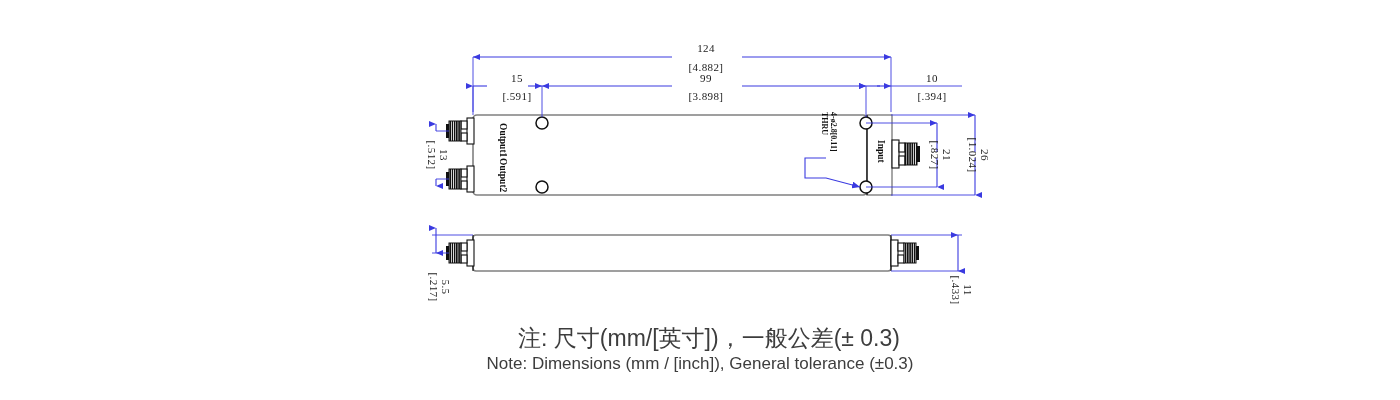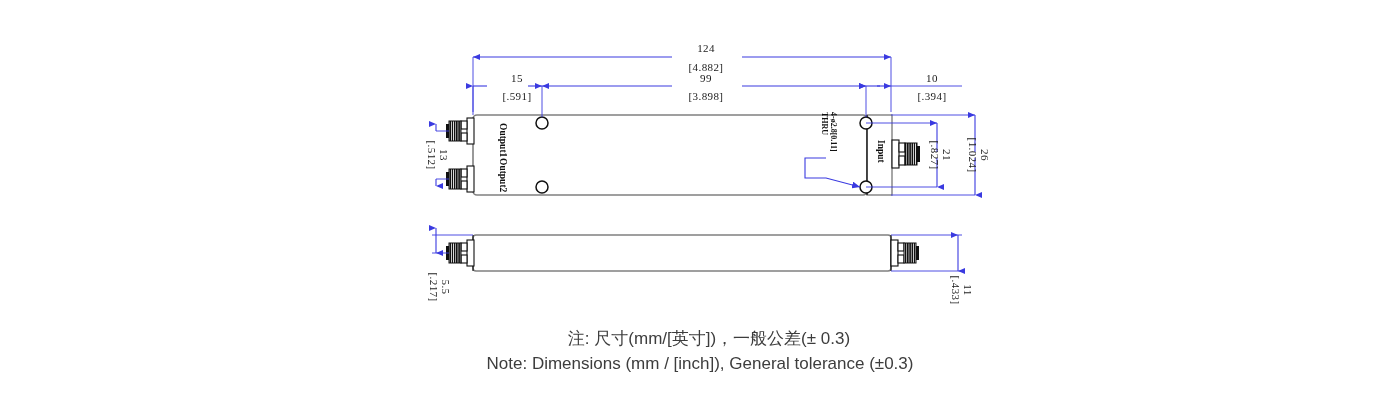--- a/index.html
+++ b/index.html
@@ -47,21 +47,21 @@
   .notes {
     position: absolute;
     left: 0;
     top: 326px;
     width: 1400px;
     text-align: center;
     color: #3d3d3d;
     font-family: "Liberation Sans", sans-serif;
   }
   .note-line-cn {
-    font-size: 17px;
+    font-size: 23px;
     line-height: 25px;
     white-space: pre;
     padding-left: 18px;
   }
   .note-line-en {
     font-size: 17px;
     line-height: 25px;
     white-space: pre;
     text-align: center;
   }

